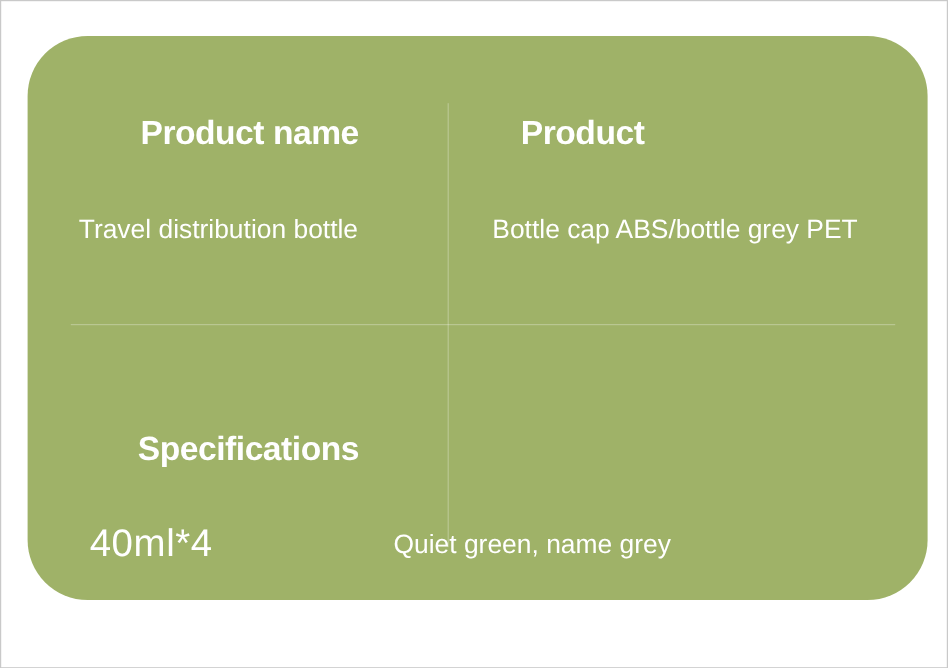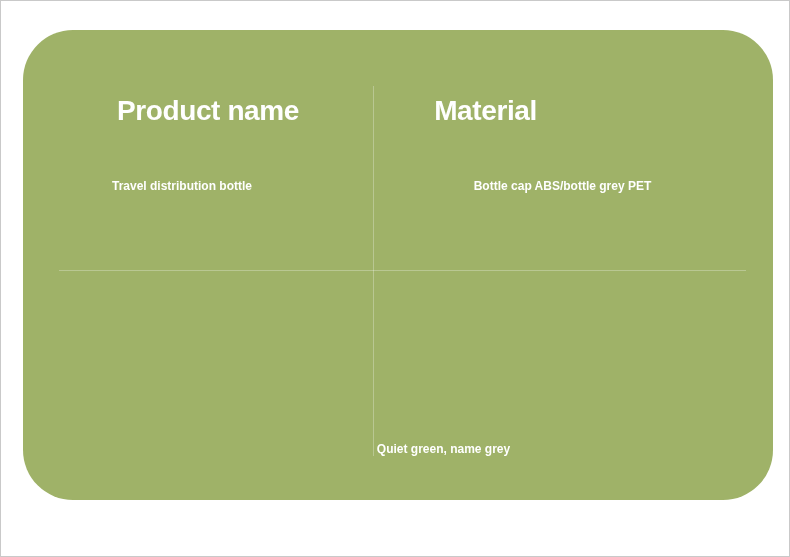--- a/index.html
+++ b/index.html
@@ -72,22 +72,22 @@
     font-size: 28px;
     letter-spacing: -0.4px;
     line-height: 1;
     white-space: nowrap;
   }
   .cell-value {
     position: absolute;
     width: 100%;
     text-align: center;
     color: #ffffff;
-    font-weight: bold;
-    font-size: 12px;
+    font-weight: normal;
+    font-size: 22px;
     line-height: 1;
     white-space: nowrap;
   }
   .cell-value.light {
     font-weight: normal;
     font-size: 32px;
     letter-spacing: 0.5px;
   }
 
   
@@ -119,23 +119,27 @@
 
     <div class="divider-v"></div>
     <div class="divider-h"></div>
 
     <div class="quad quad-tl">
       <div class="cell-heading">Product name</div>
       <div class="cell-value">Travel distribution bottle</div>
     </div>
 
     <div class="quad quad-tr">
-      <div class="cell-heading">Material</div>
+      <div class="cell-heading">Product</div>
       <div class="cell-value">Bottle cap ABS/bottle grey PET</div>
     </div>
 
+    <div class="quad quad-bl">
+      <div class="cell-heading">Specifications</div>
+      <div class="cell-value light">40ml*4</div>
+    </div>
 
     <div class="quad quad-br">
       <div class="cell-value">Quiet green, name grey</div>
     </div>
 
   </div>
 </div>
 
 </body></html>

